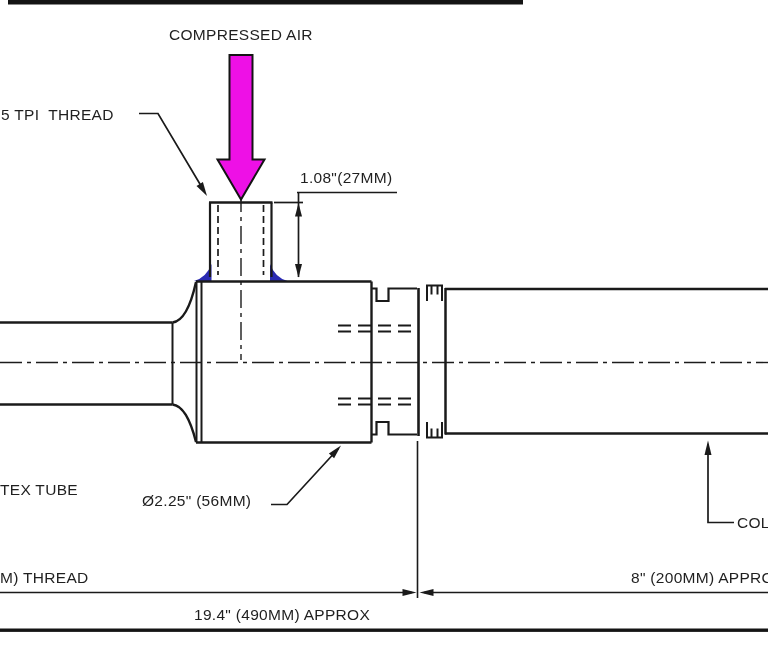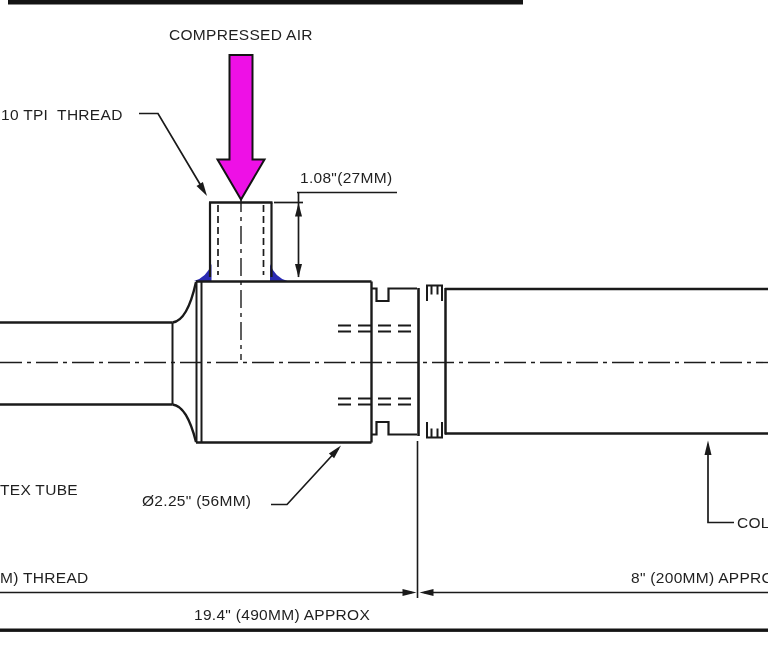--- a/index.html
+++ b/index.html
@@ -113,21 +113,21 @@
 
   <path d="M417.5,441 V598" stroke="#1a1a1a" stroke-width="1.6" fill="none"></path>
   <path d="M0,592.5 H412" stroke="#1a1a1a" stroke-width="1.7" fill="none"></path>
   <path d="M424,592.5 H768" stroke="#1a1a1a" stroke-width="1.7" fill="none"></path>
   <path d="M416.5,592.5 L402.5,589 L402.5,596 Z" fill="#1a1a1a"></path>
   <path d="M419.5,592.5 L433.5,589 L433.5,596 Z" fill="#1a1a1a"></path>
 </svg>
 
 <div class="label" style="left:169px;top:26px;">COMPRESSED AIR</div>
 
-<div class="label" style="left:1px;top:106px;">10 TPI  THREAD</div>
+<div class="label" style="left:1px;top:106px;">5 TPI  THREAD</div>
 
 <div class="label" style="left:300px;top:169px;">1.08"(27MM)</div>
 
 <div class="label" style="left:0px;top:481px;text-align:center;">TEX TUBE</div>
 
 <div class="label" style="left:142px;top:492px;">Ø2.25" (56MM)</div>
 
 <div class="label" style="left:737px;top:514px;">COLD</div>
 
 <div class="label" style="left:0px;top:569px;">M) THREAD</div>

